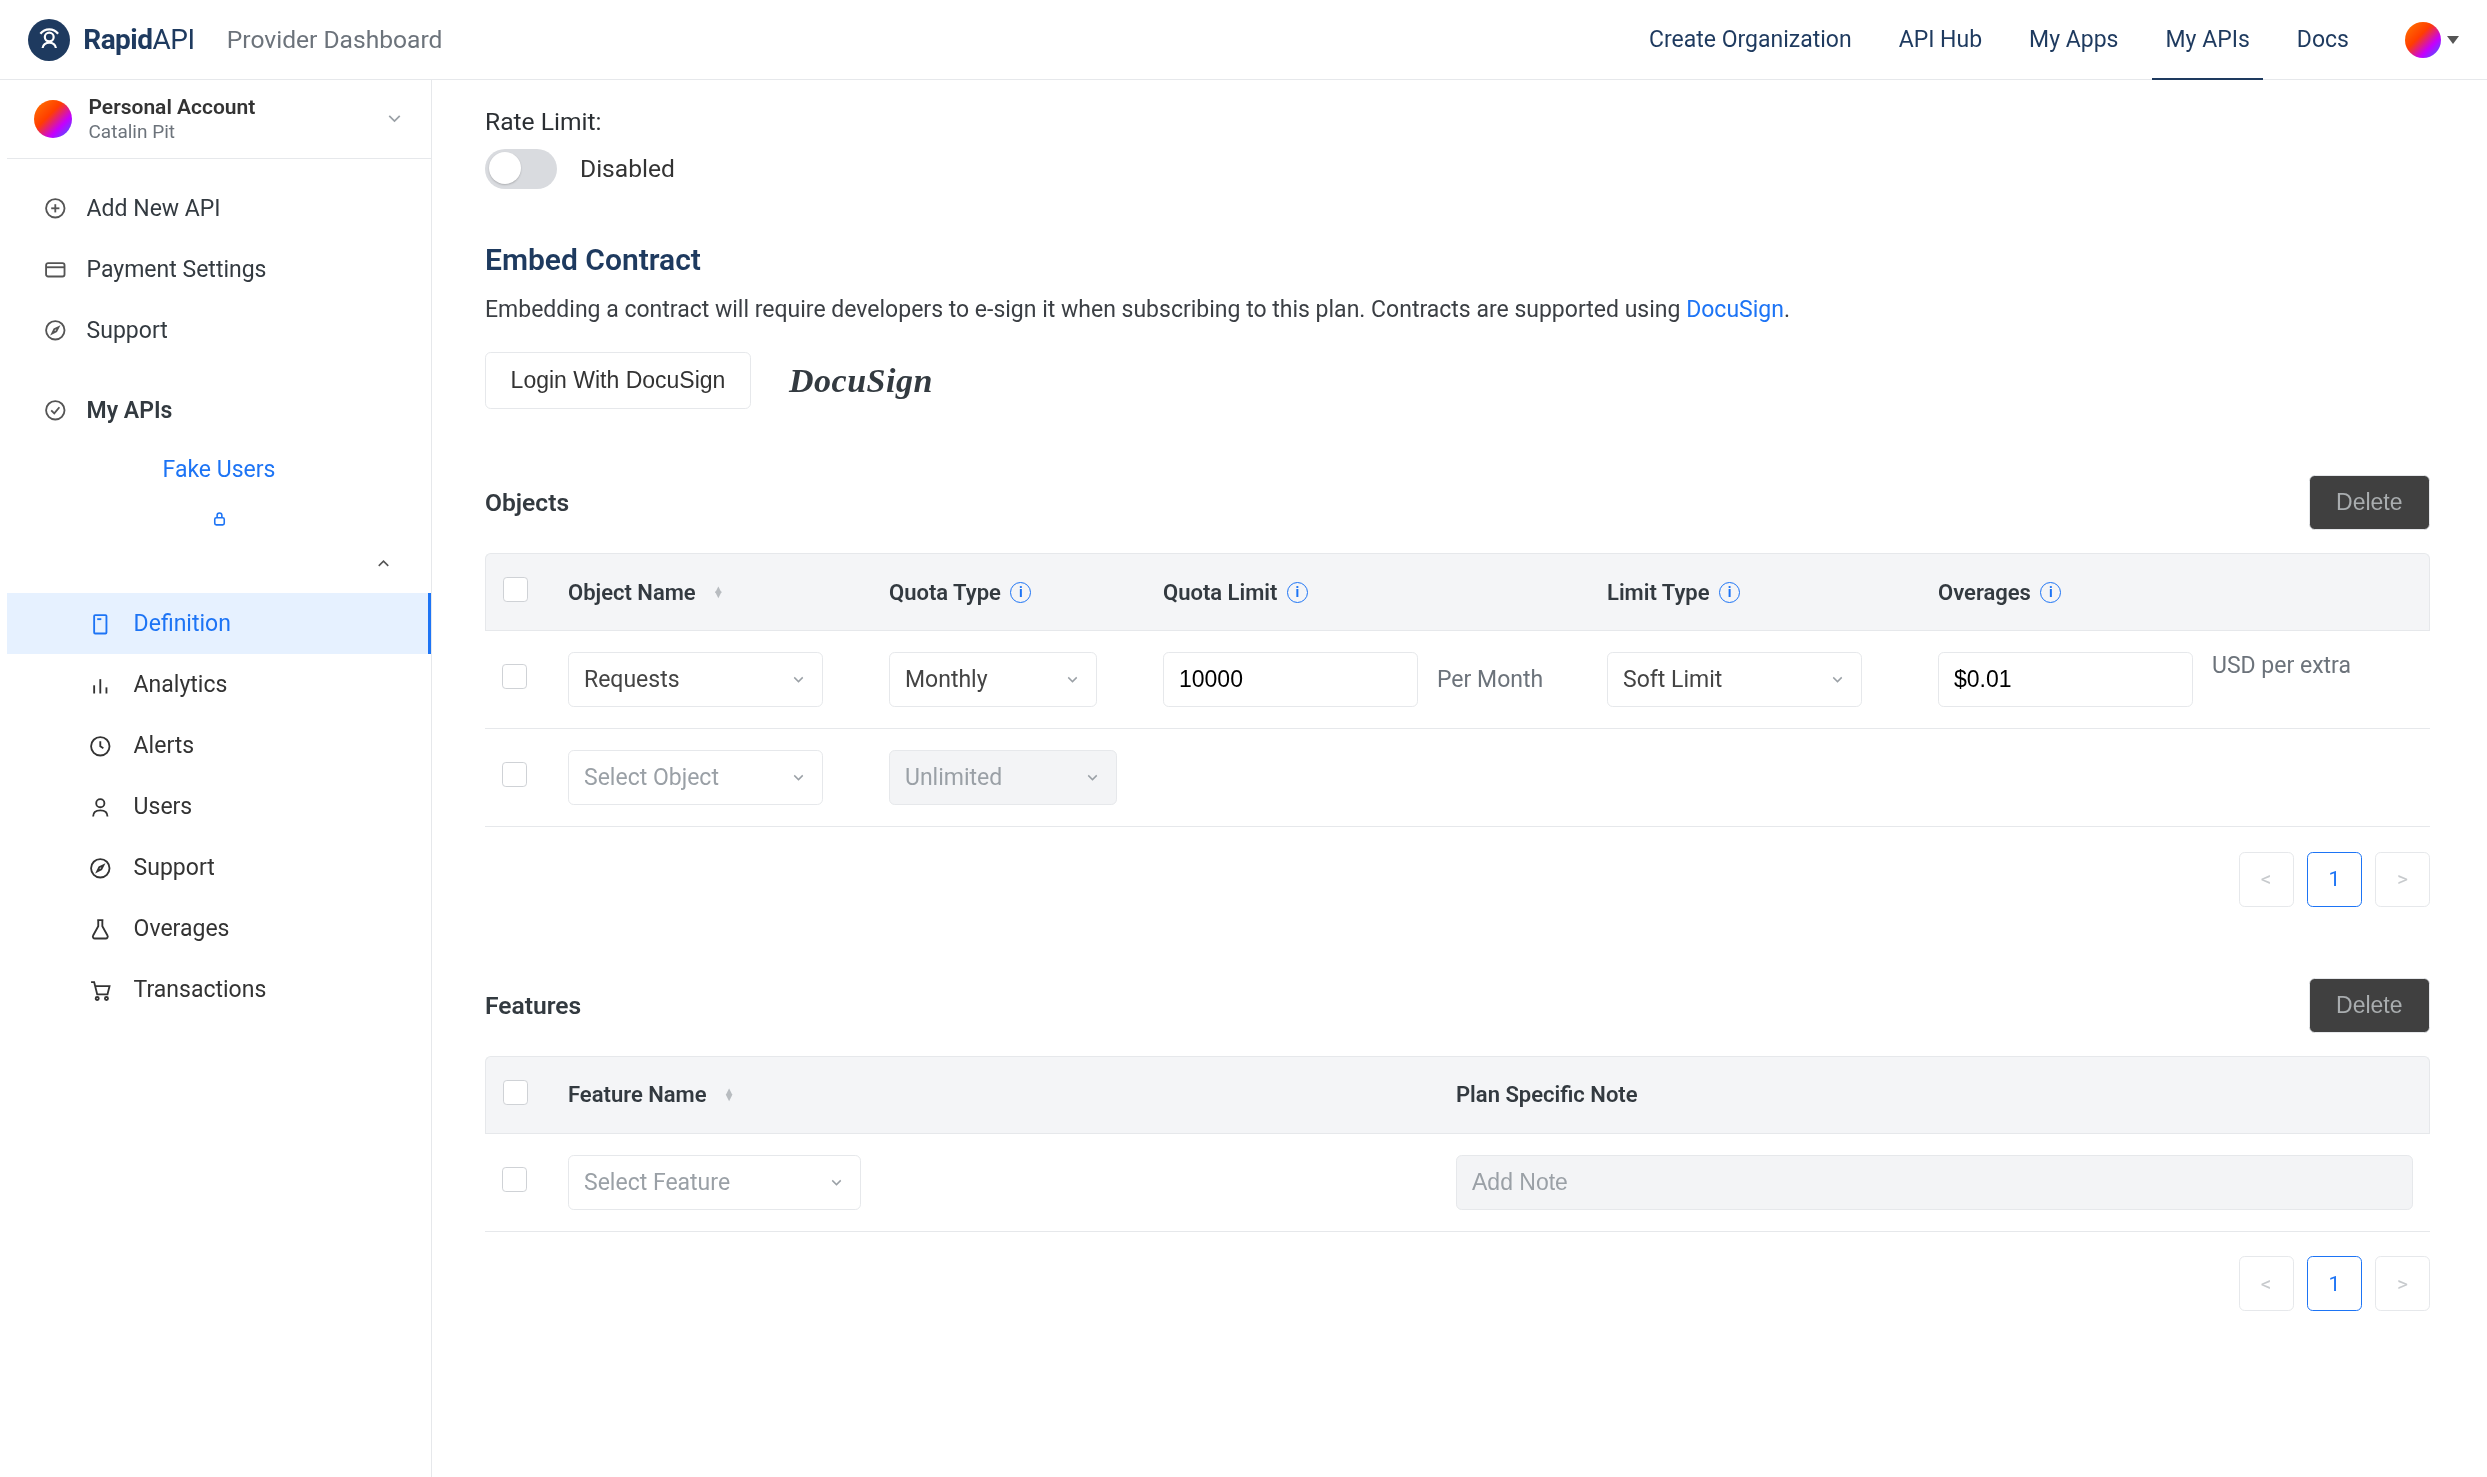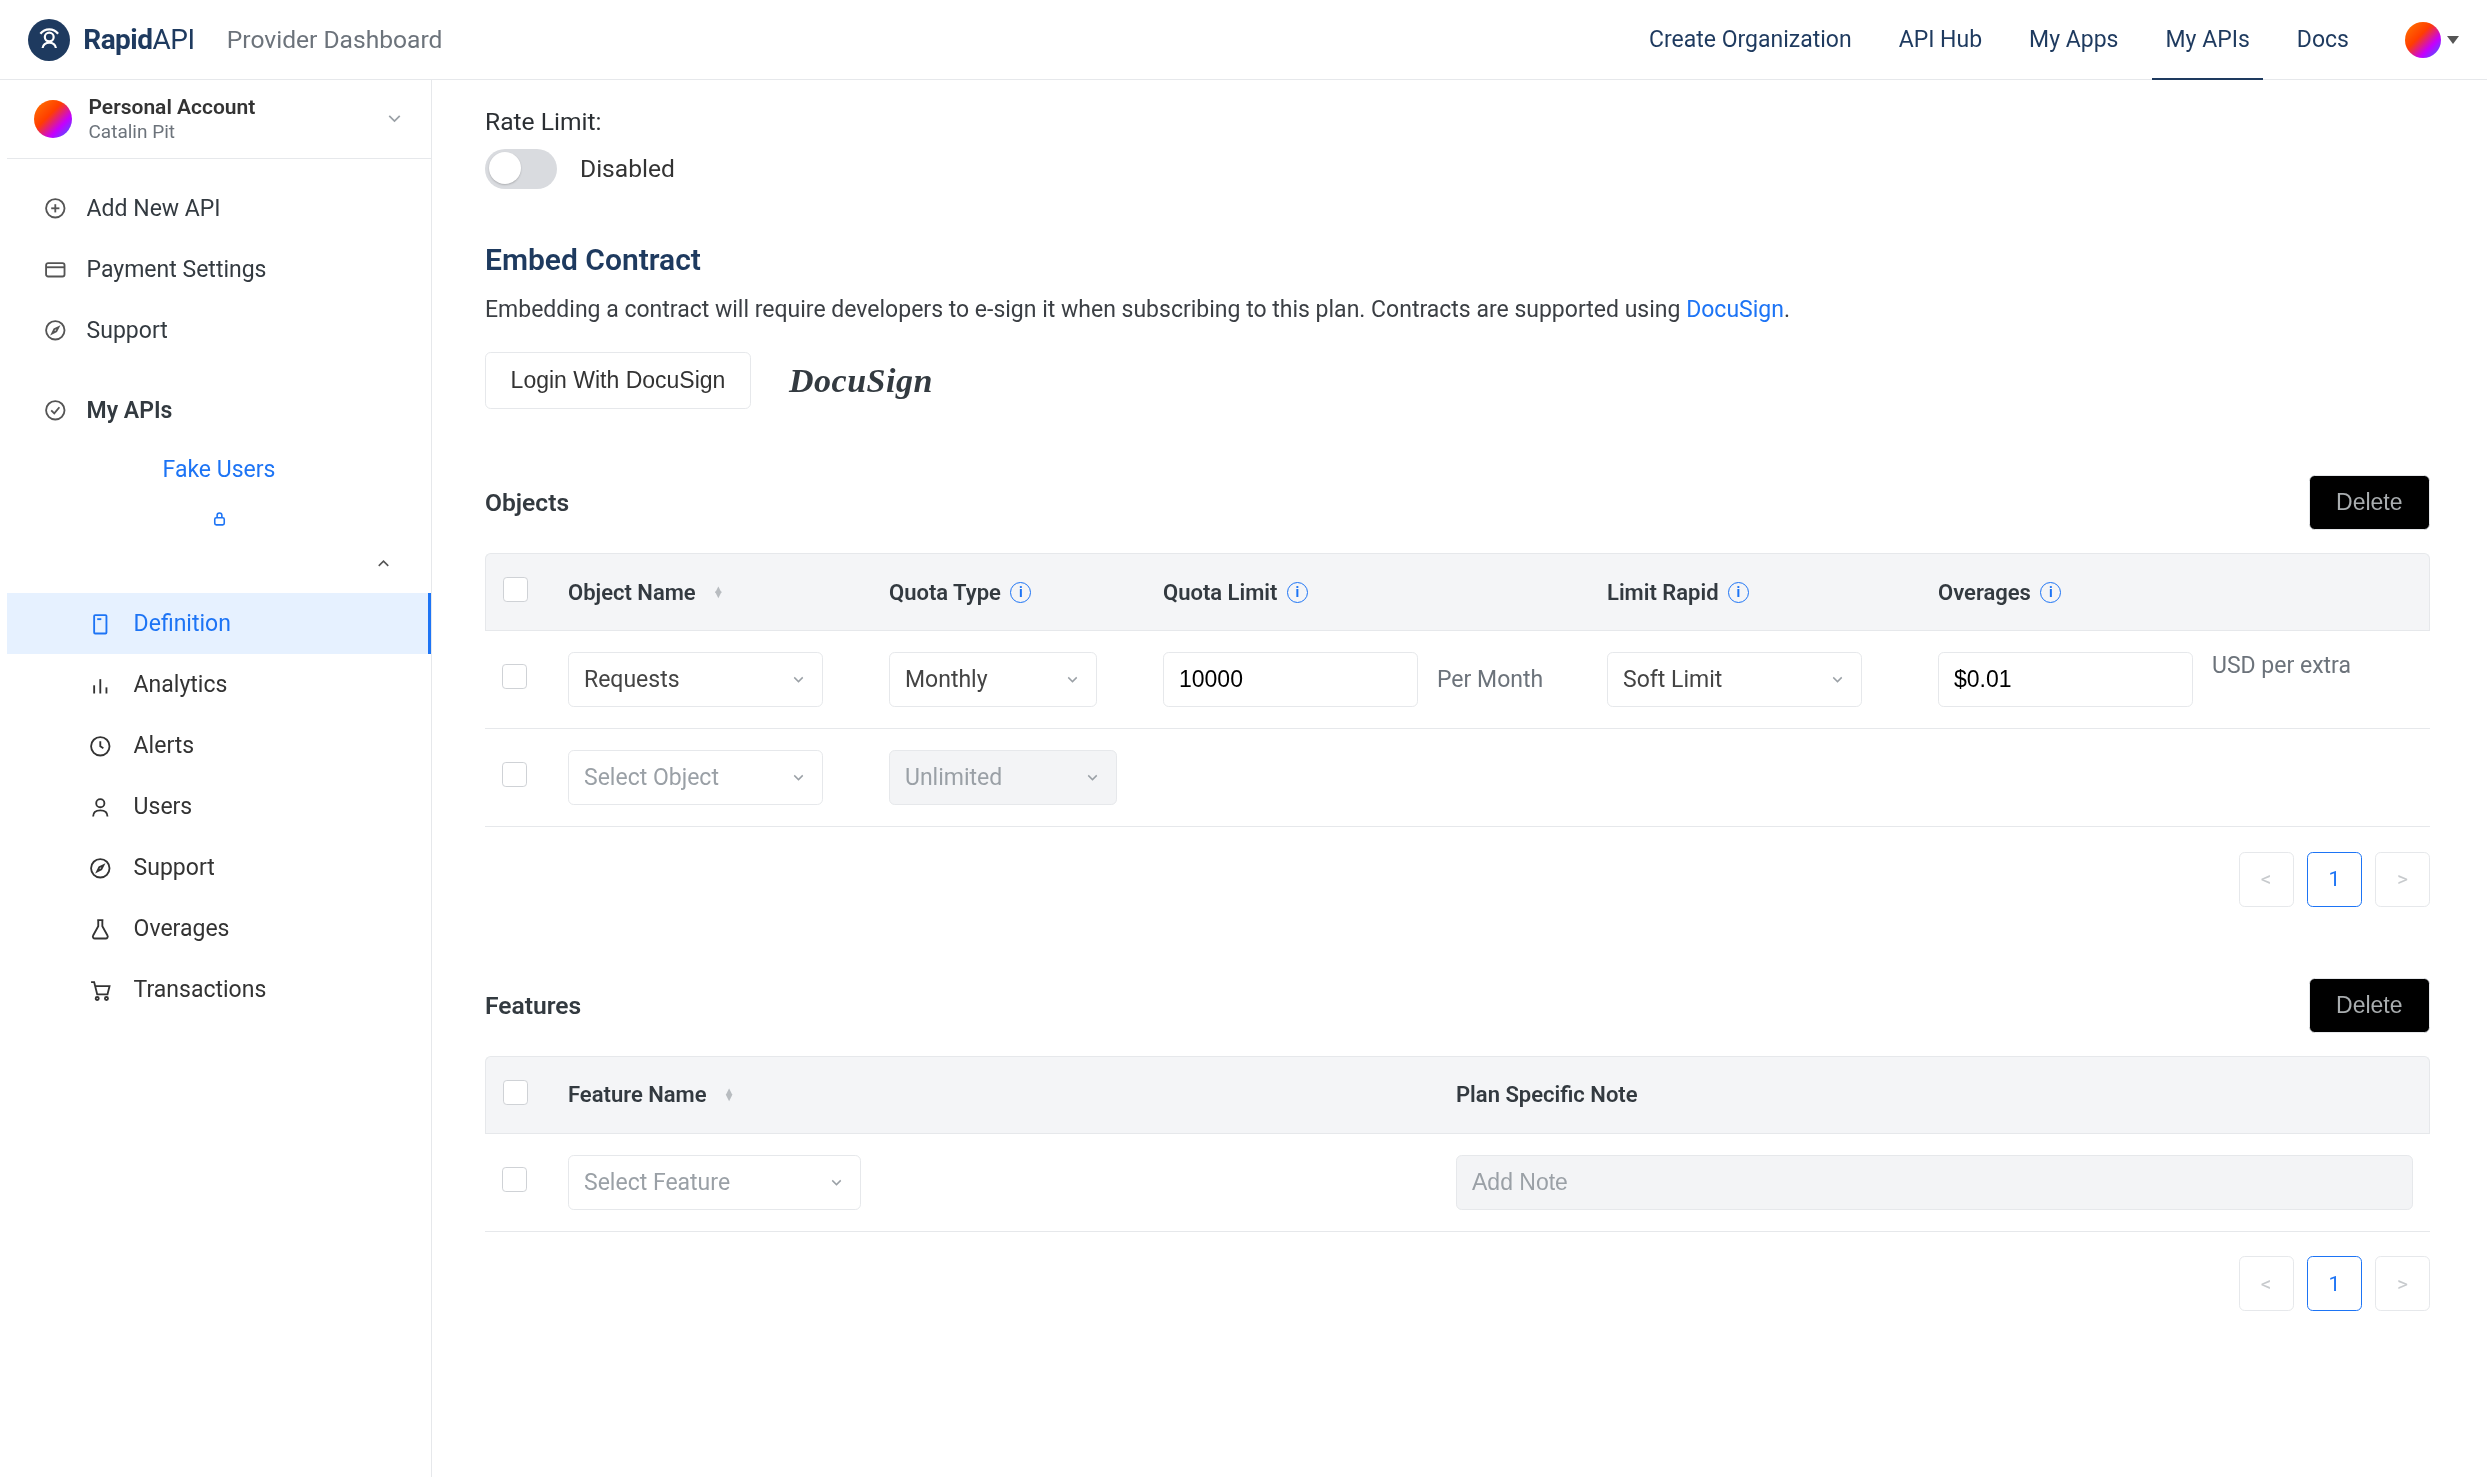--- a/index.html
+++ b/index.html
@@ -109,21 +109,21 @@
   .row{display:flex;align-items:center;gap:38px;margin-bottom:66px;}
   .btn{
     display:inline-flex;align-items:center;height:57px;padding:0 24.6px;
     border:0.9px solid var(--line);border-radius:5.7px;background:#fff;font-size:23px;color:#333;cursor:pointer;
   }
   .docusign{font-family:Georgia, "Times New Roman", serif;font-style:italic;font-size:34px;font-weight:700;letter-spacing:0.5px;}
 
   .sec-head{display:flex;align-items:center;justify-content:space-between;margin-bottom:23px;}
   .sec-head .title{font-size:24.6px;font-weight:600;}
   .btn-del{
-    height:55px;padding:0 26.5px;border:0.9px solid var(--line);border-radius:5.7px;background:#000000;
+    height:55px;padding:0 26.5px;border:0.9px solid var(--line);border-radius:5.7px;background:#404040;
     color:#a9adaf;font-size:23px;cursor:not-allowed;
   }
 
   table.grid{width:100%;border-collapse:separate;border-spacing:0;}
   thead th{
     background:var(--table-head);color:var(--text);font-size:22px;font-weight:600;text-align:left;
     padding:23px 17px;border-top:0.9px solid var(--line);border-bottom:0.9px solid var(--line);
   }
   thead th:first-child{border-left:0.9px solid var(--line);border-radius:5.7px 0 0 0;width:66px;}
   thead th:last-child{border-right:0.9px solid var(--line);border-radius:0 5.7px 0 0;}
@@ -375,21 +375,21 @@
           </th>
           <th style="width:274px"><span class="th-info">
                   <span>Quota Type</span> 
                   <span class="info">i</span>
                 </span></th>
           <th style="width:444px"><span class="th-info">
                   <span>Quota Limit</span> 
                   <span class="info">i</span>
                 </span></th>
           <th style="width:331px"><span class="th-info">
-                  <span>Limit Rapid</span> 
+                  <span>Limit Type</span> 
                   <span class="info">i</span>
                 </span></th>
           <th><span class="th-info">
                   <span>Overages</span> 
                   <span class="info">i</span>
                 </span></th>
         </tr>
       </thead>
       <tbody>
         <tr>

